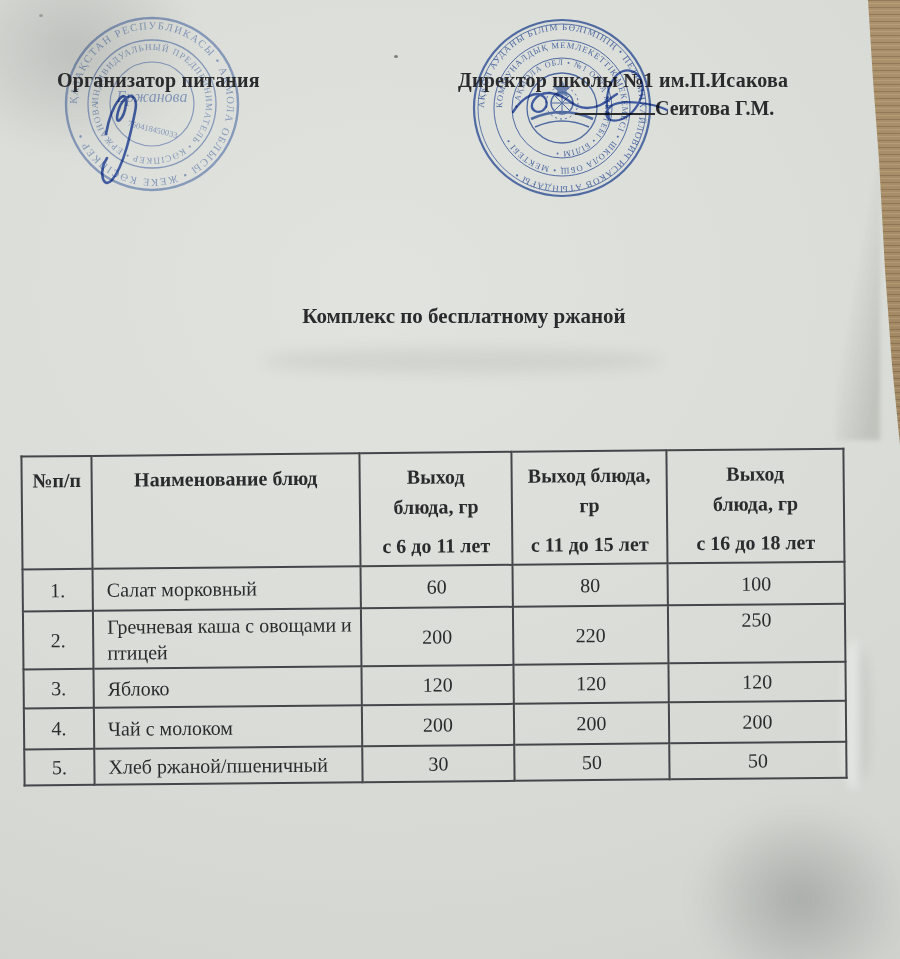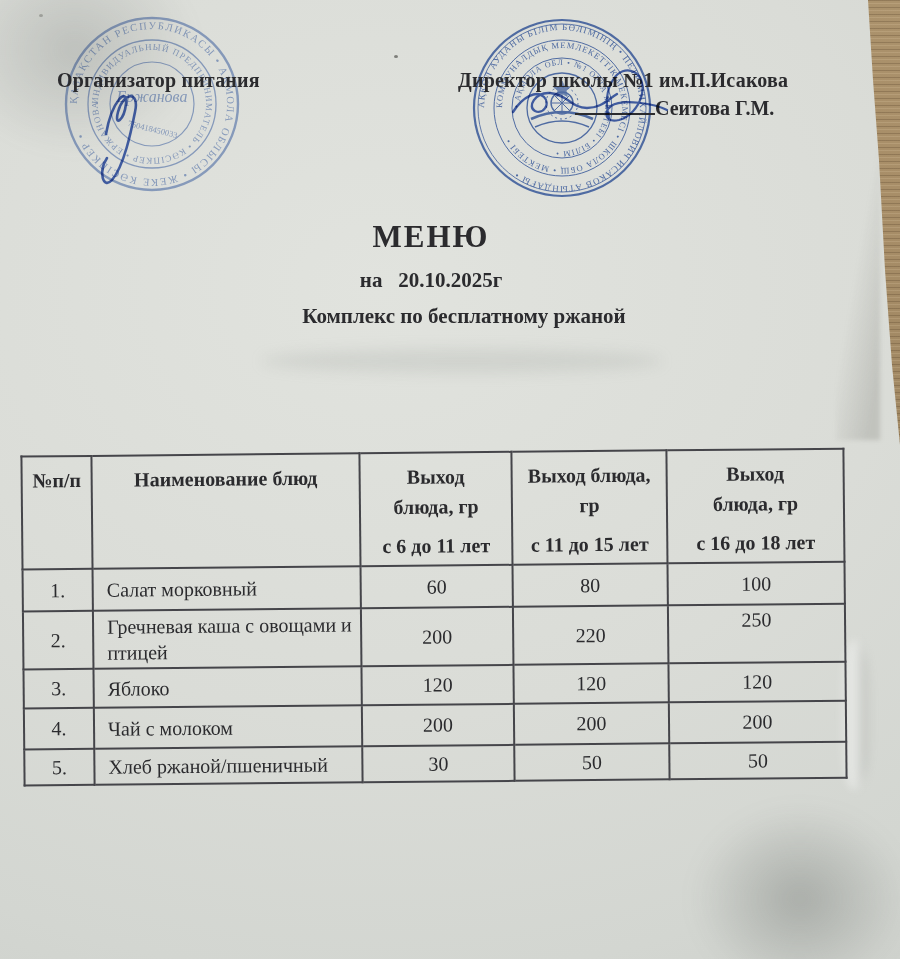--- a/index.html
+++ b/index.html
@@ -167,22 +167,20 @@
   </div>
 
   <svg class="autograph autograph-left" width="110" height="130" viewBox="0 0 110 130">
     <path d="M36,64 C42,30 58,16 56,34 C54,50 44,58 48,42 C53,22 70,20 65,42 C61,62 54,96 42,110 C33,120 28,102 37,88" fill="none" stroke="#3558b2" stroke-width="2.6" stroke-linecap="round" opacity=".9"></path>
   </svg>
   <svg class="autograph autograph-right" width="190" height="80" viewBox="0 0 190 80">
     <path d="M8,52 C18,36 32,30 39,37 C46,44 38,55 30,51 C22,47 30,32 45,33 C62,34 66,48 82,48 C96,48 102,40 112,34" fill="none" stroke="#3558b2" stroke-width="2.4" stroke-linecap="round" opacity=".9"></path>
     <path d="M104,58 C96,26 114,4 129,12 C146,21 136,54 114,60 C100,63 98,52 106,46 C118,38 150,44 162,50" fill="none" stroke="#3558b2" stroke-width="2.2" stroke-linecap="round" opacity=".9"></path>
   </svg>
 
-  <div class="title ink">МЕНЮ</div>
-  <div class="date-line ink">на   20.10.2025г</div>
   <div class="subtitle ink">Комплекс по бесплатному ржаной</div>
 
   <div class="table-wrap">
     <table class="menu">
       <colgroup>
         <col style="width:70px">
           <col style="width:268px">
           <col style="width:152px">
           <col style="width:155px">
           <col style="width:177px">

